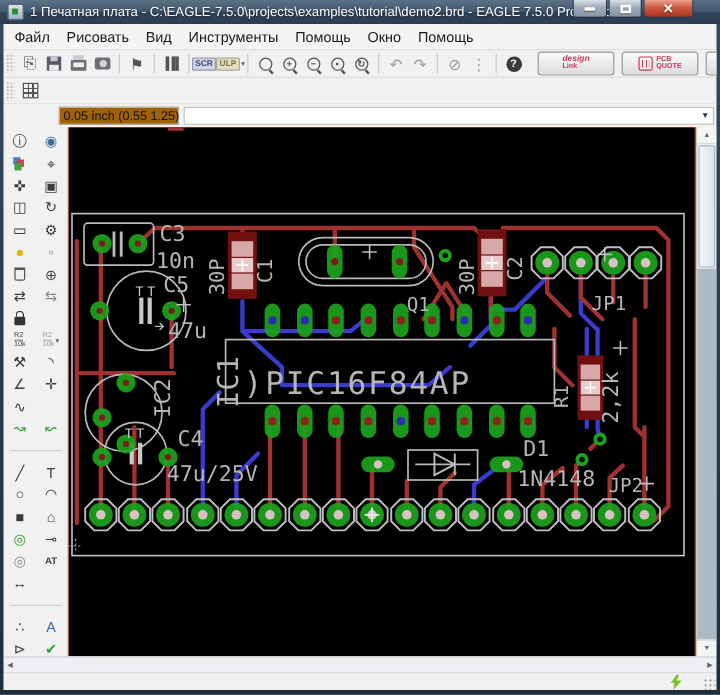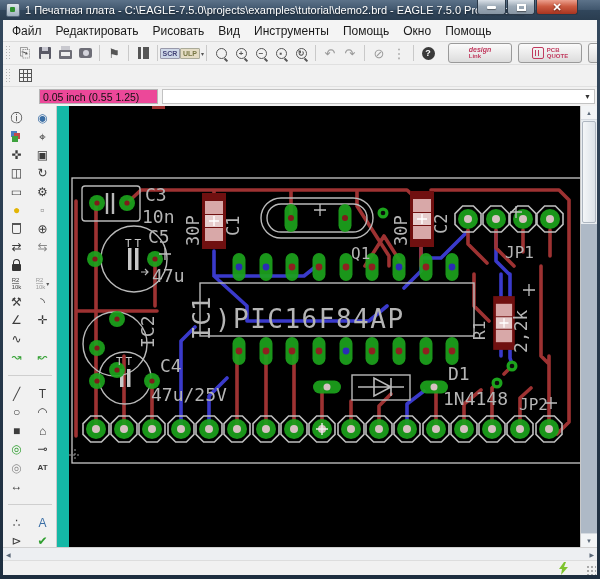--- a/index.html
+++ b/index.html
@@ -59,21 +59,21 @@
   .vtxt{display:flex;flex-direction:column;line-height:6.5px;}
   .vline1{font-size:7px;font-weight:bold;color:#C13A5E;font-style:italic;}
   .vline2{font-size:6px;font-weight:bold;color:#C13A5E;}
   .vico{width:10px;height:10px;border:1.4px solid #C13A5E;border-radius:2px;position:relative;flex:0 0 auto;}
   .vico::after{content:"";position:absolute;left:2px;top:2px;right:2px;bottom:2px;background:
      repeating-linear-gradient(90deg,#C13A5E 0 1px,transparent 1px 3px);}
   .gridico{width:13px;height:13px;border:1px solid #555;box-sizing:border-box;
      background:repeating-linear-gradient(0deg,transparent 0 3px,#555 3px 4px),
                 repeating-linear-gradient(90deg,transparent 0 3px,#555 3px 4px);}
   .coordrow{position:absolute;left:0;right:0;top:67px;height:19px;background:#F1F1F1;display:flex;align-items:center;}
-  .coordbox{height:15px;margin-left:36px;width:119px;background:#ec4899;border:1px solid #B5B5B5;
+  .coordbox{height:15px;margin-left:46px;width:100px;background:#a16207;border:1px solid #B5B5B5;
     font-size:10.5px;color:#111;display:flex;align-items:center;padding:0 3px;white-space:nowrap;box-sizing:border-box;}
   .cmdwrap{flex:1;height:15px;margin:0 2px 0 4px;background:#FFF;border:1px solid #C2C2C2;display:flex;align-items:center;box-sizing:border-box;}
   .cmdinput{flex:1;border:none;outline:none;height:11px;font-size:10px;padding:0 3px;background:transparent;}
   .cmddd{font-size:7px;color:#333;padding:0 3px;}
   .mainrow{position:absolute;left:0;right:0;top:86px;height:441px;display:flex;}
   .sidebar{width:54px;background:#F1F1F1;border-right:1px solid #C9C9C9;box-sizing:border-box;
     display:grid;grid-template-columns:26px 26px;grid-auto-rows:18.4px;padding-top:3px;justify-content:center;}
   .tcell{display:flex;align-items:center;justify-content:center;font-size:12px;color:#3c3c3c;cursor:default;} .tcell .xs{font-size:8px;font-weight:bold;}
   .blue{color:#3A6EA5;} .gold{color:#E3B505;} .green{color:#2E9E2E;} .warn{color:#E6A700;} .gray{color:#8a8a8a;}
   .sbsep{grid-column:1 / span 2;height:18.4px;display:flex;align-items:center;}
@@ -81,21 +81,21 @@
   .dsq{position:relative;width:11px;height:11px;}
   .dsq i{position:absolute;width:6px;height:6px;display:block;}
   .dsq .a{left:0;top:0;background:#4A7EC2;} .dsq .b{left:3px;top:2px;background:#C24A4A;} .dsq .c{left:1px;top:5px;background:#3EA23E;}
   .trash{width:9px;height:11px;border:1.3px solid #555;border-top:2.5px double #555;border-radius:0 0 2px 2px;box-sizing:border-box;}
   .lock{width:9px;height:7px;background:#333;border-radius:1px;position:relative;margin-top:5px;}
   .lock::before{content:"";position:absolute;left:1px;top:-5px;width:5px;height:5px;border:1.6px solid #333;border-bottom:none;border-radius:4px 4px 0 0;}
   .badge{display:flex;flex-direction:column;line-height:6px;align-items:flex-start;}
   .badge .t{font-size:6px;color:#444;border-bottom:1px solid #888;}
   .badge .b{font-size:6px;color:#444;}
   .badge.dim .t,.badge.dim .b{color:#999;border-color:#bbb;}
-  .canvaswrap{flex:1;background:#14b8a6;position:relative;overflow:hidden;padding-left:12px;}
+  .canvaswrap{flex:1;background:#c2410c;position:relative;overflow:hidden;}
   .canvaswrap svg{display:block;}
   .vscroll{width:17px;background:#E9EDF1;border-left:1px solid #C9C9C9;display:flex;flex-direction:column;box-sizing:border-box;}
   .varrow{height:13px;display:flex;align-items:center;justify-content:center;font-size:6px;color:#5A6878;background:#F2F4F6;border-bottom:1px solid #D5DAE0;}
   .vthumb{height:100px;background:linear-gradient(90deg,#F4F6F8,#DDE3E9);border:1px solid #AEB6C0;border-radius:2px;margin:1px;}
   .vtrough{flex:1;background:#AEB9C6;}
   .varrow.bot{border-top:1px solid #D5DAE0;border-bottom:none;}
   .hscroll{position:absolute;left:0;right:0;top:527px;height:13px;background:#EDEFF2;border-top:1px solid #D0D0D0;
     display:flex;align-items:center;justify-content:space-between;padding:0 3px;box-sizing:border-box;}
   .harrow{font-size:6px;color:#5A6878;}
   .statusbar{position:absolute;left:0;right:0;top:540px;height:15px;background:#F1F1F1;border-top:1px solid #DDD;
@@ -121,21 +121,20 @@
     </div>
   <div class="wbtn close">
       <span class="glyph-close">✕</span>
     </div>
 </div>
 
 <div class="frame">
 
   <div class="menubar">
     <span class="menuitem">Файл</span>
-    <span class="menuitem">Редактировать</span>
     <span class="menuitem">Рисовать</span>
     <span class="menuitem">Вид</span>
     <span class="menuitem">Инструменты</span>
     <span class="menuitem">Помощь</span>
     <span class="menuitem">Окно</span>
     <span class="menuitem">Помощь</span>
   </div>
 
   <div class="tbrow tb1">
     <span class="handle"></span>

